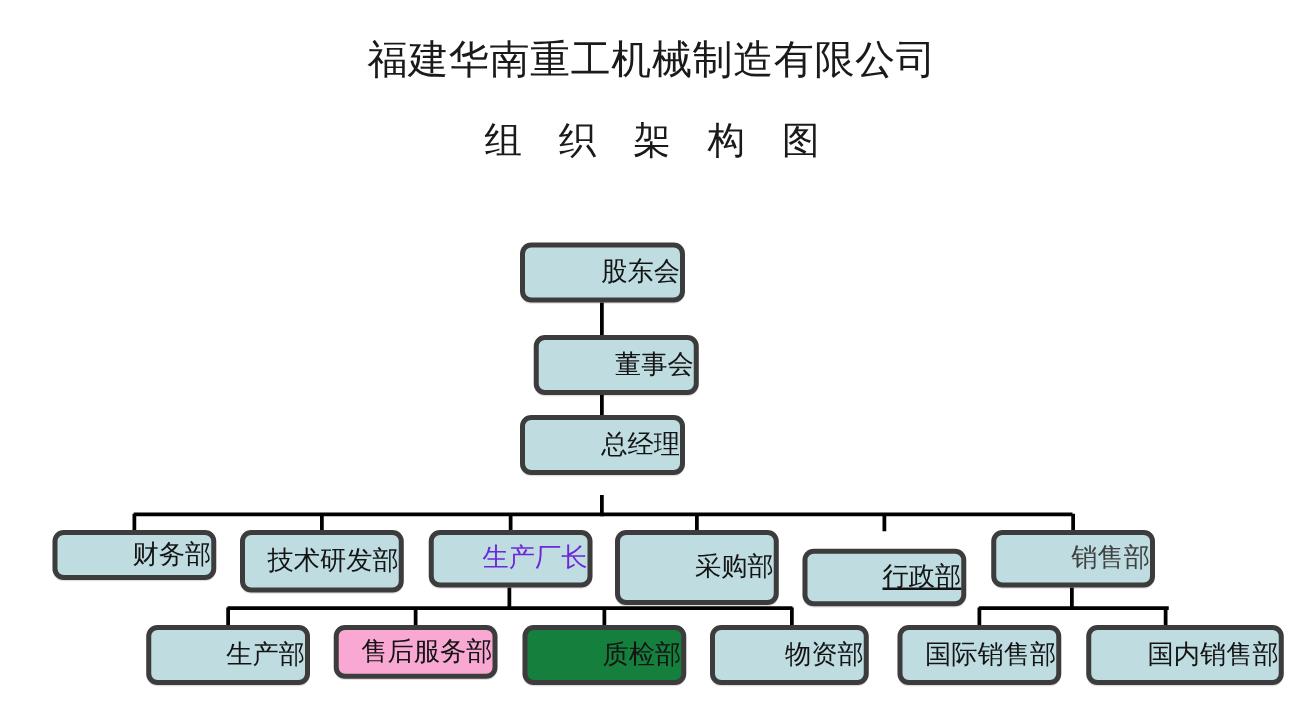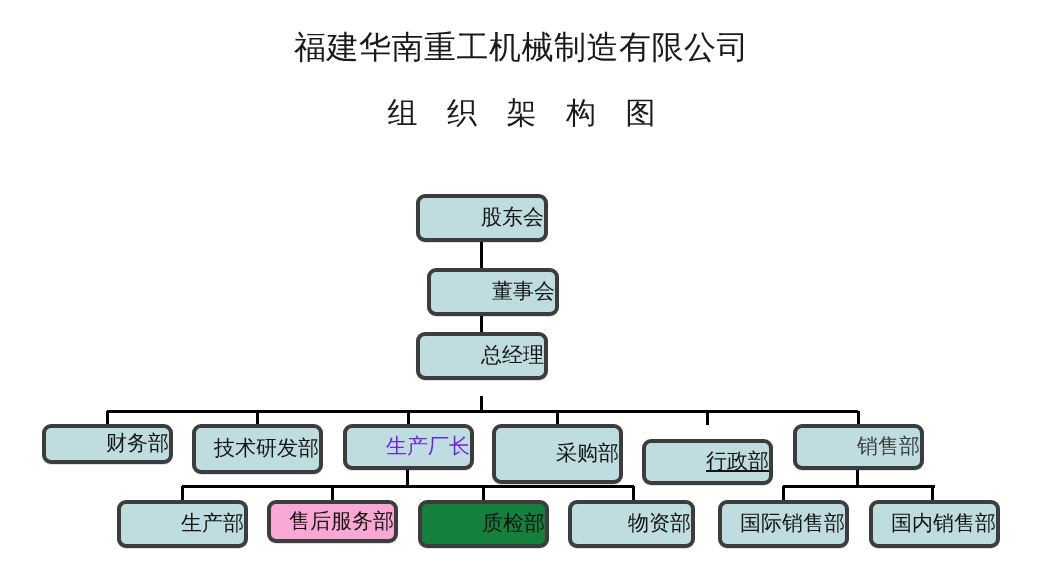--- a/index.html
+++ b/index.html
@@ -149,19 +149,19 @@
         </div>
         <div class="node" style="left: 418px; top: 500px; width: 131px; height: 48px; background: #15803d; border-color: rgb(60, 60, 60); color: rgb(20, 20, 20);">
           <span class="node-label">质检部</span>
         </div>
         <div class="node" style="left: 568px; top: 500px; width: 127px; height: 48px; background: rgb(191, 220, 225); border-color: rgb(60, 60, 60); color: rgb(20, 20, 20);">
           <span class="node-label">物资部</span>
         </div>
         <div class="node" style="left: 718px; top: 500px; width: 131px; height: 48px; background: rgb(191, 220, 225); border-color: rgb(60, 60, 60); color: rgb(20, 20, 20);">
           <span class="node-label">国际销售部</span>
         </div>
-        <div class="node" style="left: 869px; top: 500px; width: 131px; height: 48px; background: rgb(191, 220, 225); border-color: rgb(60, 60, 60); color: rgb(20, 20, 20);">
+        <div class="node" style="left: 869px; top: 500px; width: 158px; height: 48px; background: rgb(191, 220, 225); border-color: rgb(60, 60, 60); color: rgb(20, 20, 20);">
           <span class="node-label">国内销售部</span>
         </div>
       </div>
   </div>
 
 </div>
 
 </body></html>

